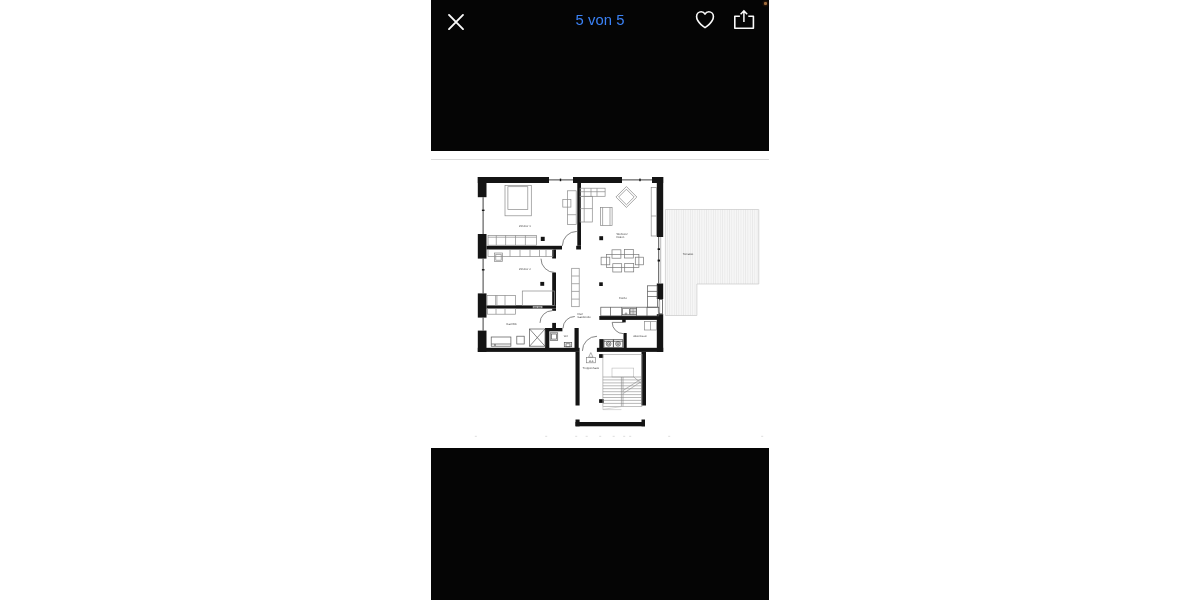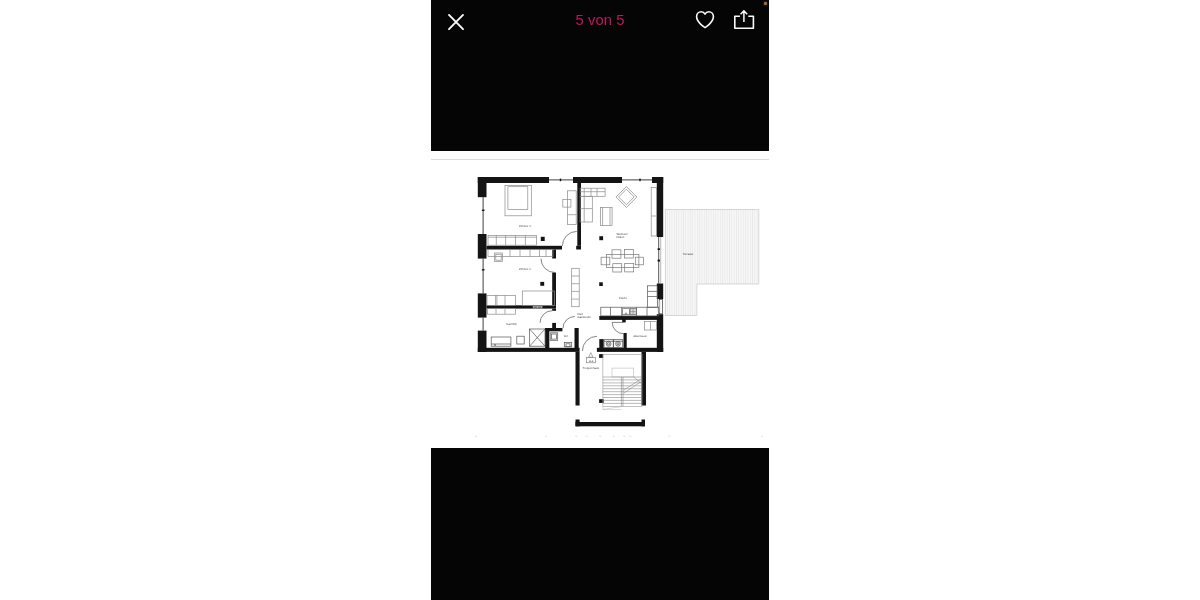--- a/index.html
+++ b/index.html
@@ -11,21 +11,21 @@
 </head>
 <body>
 <div class="abs" style="left:0;top:0;width:1200px;height:600px;background:#fff;">
 
   <div class="abs" style="left:430.7px;top:0;width:338px;height:150.7px;background:#050505;"></div>
 
   <svg class="abs" style="left:446px;top:12px;" width="20" height="20" viewBox="0 0 20 20">
     <path d="M3 2.9 L17 17.1 M17 2.9 L3 17.1" stroke="#fafafa" stroke-width="1.9" fill="none" stroke-linecap="round"></path>
   </svg>
 
-  <div class="abs" style="left:500px;top:13px;width:200px;text-align:center;color:#be185d;font-size:14.8px;line-height:15px;letter-spacing:0.1px;transform:translateZ(0);">5 von 5</div>
+  <div class="abs" style="left:500px;top:13px;width:200px;text-align:center;color:#3b82f6;font-size:14.8px;line-height:15px;letter-spacing:0.1px;transform:translateZ(0);">5 von 5</div>
 
   <svg class="abs" style="left:694px;top:9px;" width="22" height="21" viewBox="0 0 22 21">
     <path d="M11 18.6 C11 18.6 2.6 13.6 2.6 7.6 C2.6 4.6 4.9 2.7 7.2 2.7 C9 2.7 10.3 3.7 11 5.1 C11.7 3.7 13 2.7 14.8 2.7 C17.1 2.7 19.4 4.6 19.4 7.6 C19.4 13.6 11 18.6 11 18.6 Z" stroke="#fafafa" stroke-width="1.6" fill="none" stroke-linejoin="round"></path>
   </svg>
 
   <svg class="abs" style="left:732px;top:8px;" width="24" height="24" viewBox="0 0 24 24">
     <path d="M7.7 8.2 H2.6 V20.3 H21.2 V8.2 H16.1" stroke="#fafafa" stroke-width="1.6" fill="none" stroke-linejoin="round" transform="translate(0.2,0)"></path>
     <path d="M11.9 14 V3.2 M8.6 6.2 L11.9 2.9 L15.2 6.2" stroke="#fafafa" stroke-width="1.5" fill="none"></path>
   </svg>
 

